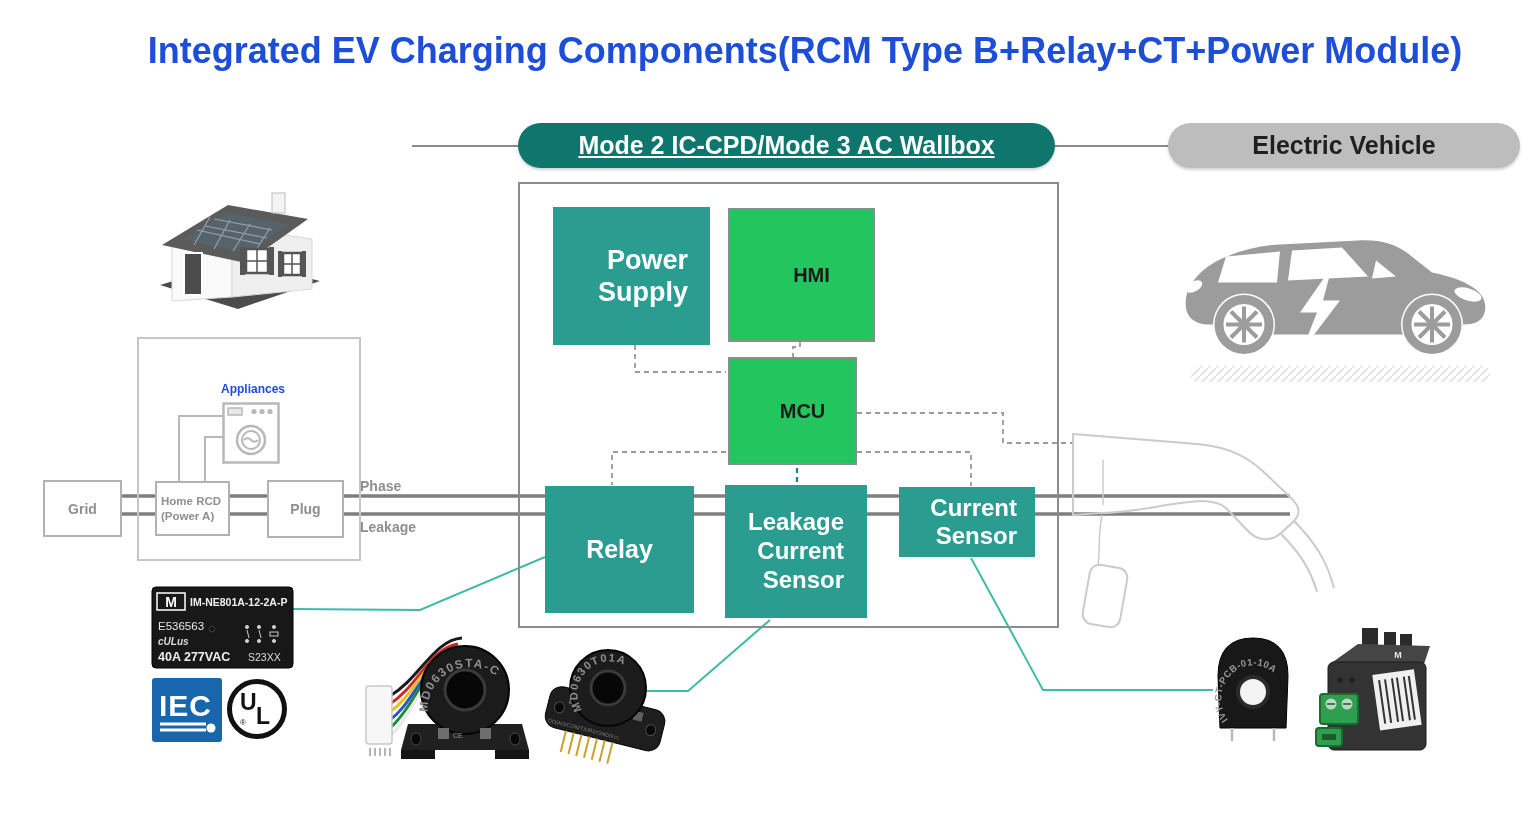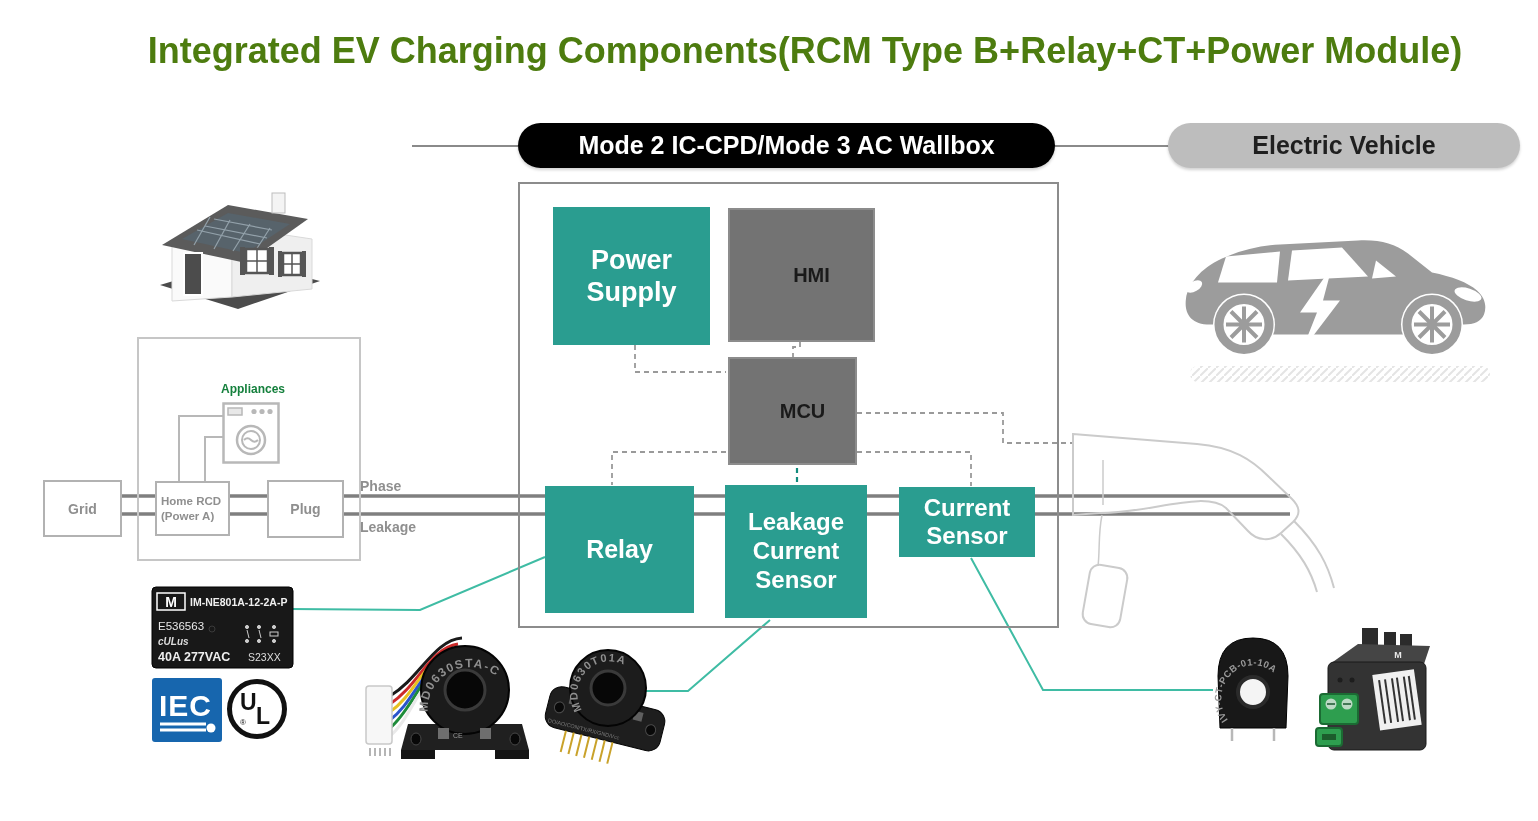--- a/index.html
+++ b/index.html
@@ -1,31 +1,31 @@
 <!DOCTYPE html>
 <html><head>
 <meta charset="utf-8">
 <style>
   html,body{margin:0;padding:0;background:#fff;}
   #canvas{position:relative;width:1538px;height:821px;background:#ffffff;overflow:hidden;
           font-family:"Liberation Sans",sans-serif;}
   .abs{position:absolute;}
   
   .title{left:72px;top:30px;width:1466px;text-align:center;font-size:36px;font-weight:bold;
-         color:#4d7c0f;letter-spacing:0px;}
+         color:#1d4ed8;letter-spacing:0px;}
   
   .pill{height:45px;border-radius:23px;display:flex;align-items:center;justify-content:center;
         font-weight:bold;font-size:25px;box-shadow:0 2px 3px rgba(0,0,0,.18);}
   .pill-gray{background:#BDBDBD;color:#1f1f1f;}
-  .pill-teal{background:#000000;color:#ffffff;}
+  .pill-teal{background:#0f766e;color:#ffffff;text-decoration:underline;}
   
   .wallbox{left:518px;top:182px;width:537px;height:442px;border:2.5px solid #8c8c8c;background:transparent;}
-  .node{display:flex;align-items:center;justify-content:center;text-align:center;font-weight:bold;}
+  .node{display:flex;align-items:center;justify-content:center;text-align:right;font-weight:bold;}
   .node-teal{background:#2A9D90;color:#ffffff;}
-  .node-white{background:#737373;border:2.5px solid #8c8c8c;color:#1a1a1a;padding-left:20px;}
+  .node-white{background:#22c55e;border:2.5px solid #8c8c8c;color:#1a1a1a;padding-left:20px;}
   
   .hbox{background:#ffffff;border:2px solid #b2b2b2;display:flex;align-items:center;justify-content:center;
         text-align:left;color:#8f8f8f;font-weight:bold;}
   .outer-house{left:137px;top:337px;width:220px;height:220px;border:2px solid #c6c6c6;background:transparent;}
   .gray-label{color:#8f8f8f;font-weight:bold;font-size:14px;text-align:center;}
   .iec{left:152px;top:678px;width:70px;height:64px;}
   text{font-family:"Liberation Sans",sans-serif;}
 </style>
 </head>
 <body>
@@ -152,21 +152,21 @@
           <line x1="234" y1="100" x2="270" y2="100"></line>
         <line x1="239" y1="87" x2="265" y2="113"></line>
           <line x1="265" y1="87" x2="239" y2="113"></line>
       </g>
       <circle cx="252" cy="100" r="5" fill="#9c9c9c"></circle>
     </g>
     <polygon points="152,42 120,88 137,88 122,126 160,76 143,76" fill="#ffffff"></polygon>
   </svg>
 
   <div class="abs outer-house" style="z-index:2"></div>
-  <div class="abs gray-label" style="left:205px;top:382px;width:96px;text-align:center;font-size:12px;z-index:2;color:#15803d">Appliances</div>
+  <div class="abs gray-label" style="left:205px;top:382px;width:96px;text-align:center;font-size:12px;z-index:2;color:#1d4ed8">Appliances</div>
 
   <svg class="abs" style="left:222px;top:402px;z-index:2" width="58" height="62" viewBox="0 0 58 62">
     <rect x="1.5" y="1.5" width="55" height="59" fill="#ffffff" stroke="#b8b8b8" stroke-width="2.5"></rect>
     <rect x="6" y="6" width="14" height="7" fill="#e8e8e8" stroke="#b8b8b8" stroke-width="1.5"></rect>
     <circle cx="32" cy="9.5" r="2.6" fill="#b8b8b8"></circle>
       <circle cx="40" cy="9.5" r="2.6" fill="#b8b8b8"></circle>
       <circle cx="48" cy="9.5" r="2.6" fill="#b8b8b8"></circle>
     <circle cx="29" cy="38" r="14" fill="none" stroke="#b8b8b8" stroke-width="2.5"></circle>
     <circle cx="29" cy="38" r="9" fill="none" stroke="#b8b8b8" stroke-width="2"></circle>
     <path d="M22,38 q3.5,-3.5 7,0 q3.5,3.5 7,0" fill="none" stroke="#b8b8b8" stroke-width="2"></path>

